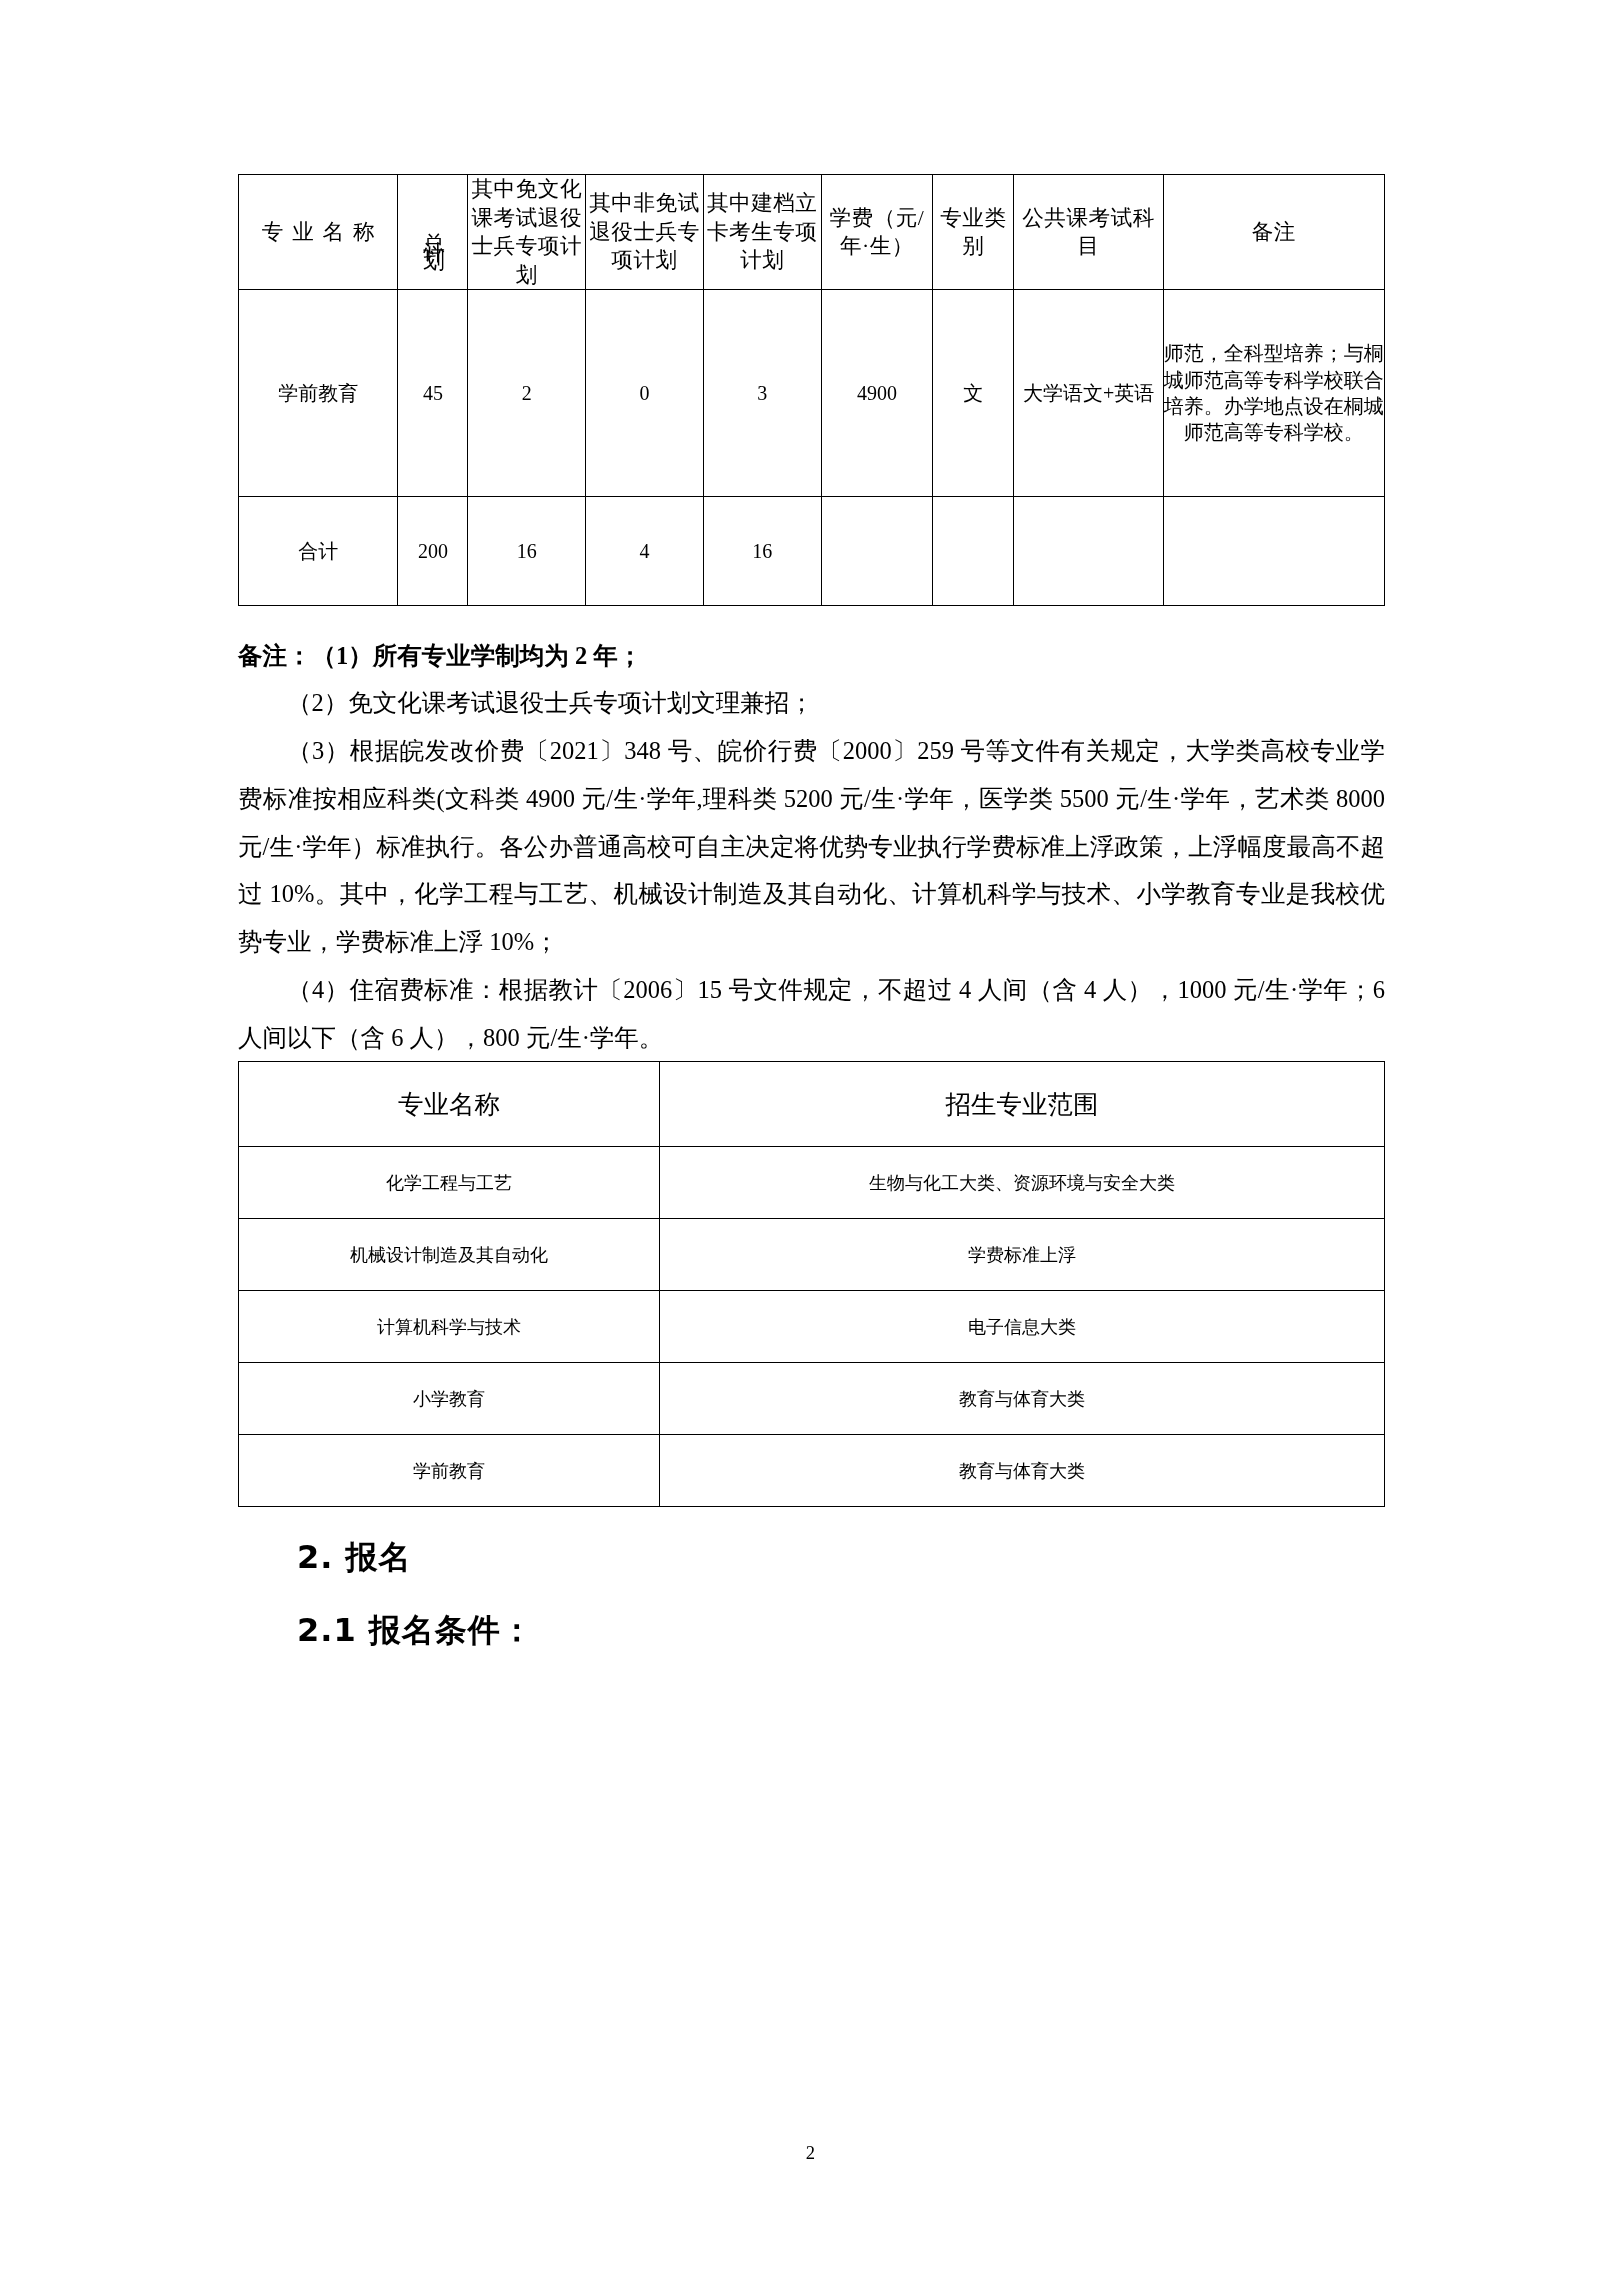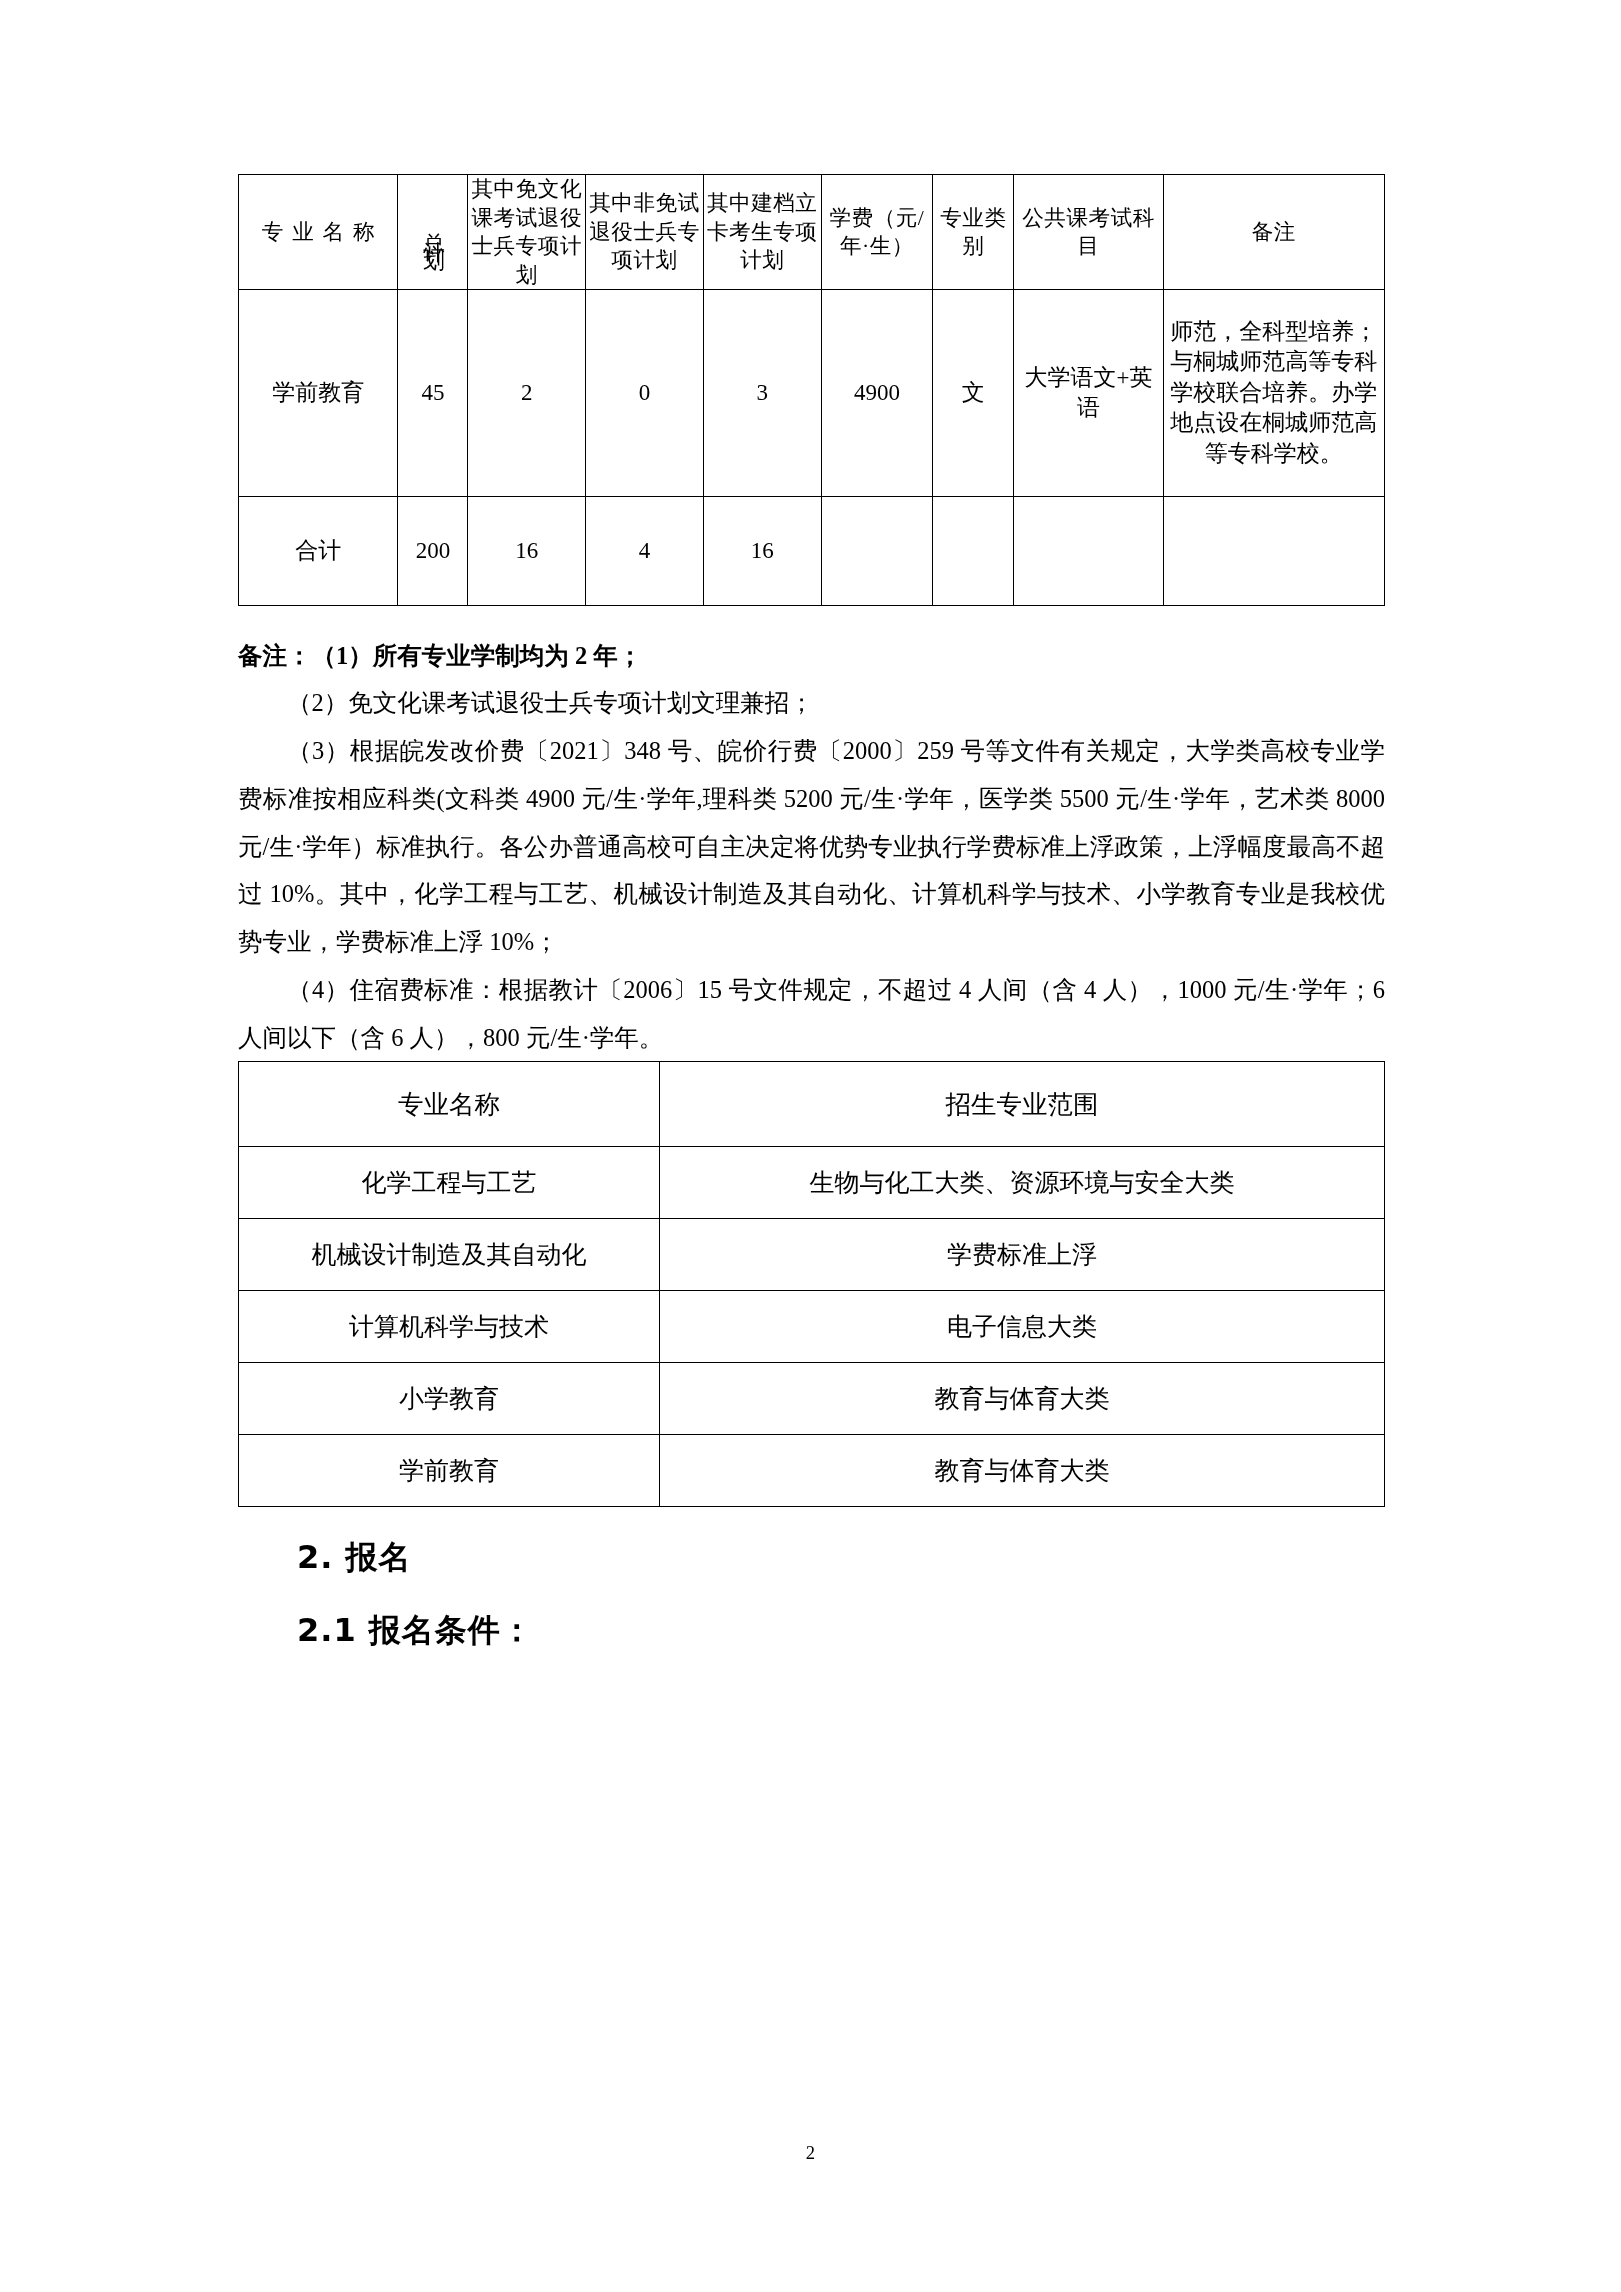--- a/index.html
+++ b/index.html
@@ -33,21 +33,21 @@
     table-layout: fixed;
     width: 1147px;
     margin: 0;
   }
   table.plan td, table.plan th {
     border: 1.5px solid #000;
     padding: 0;
     text-align: center;
     vertical-align: middle;
     font-weight: normal;
-    font-size: 23px;
+    font-size: 20px;
     line-height: 1.32;
   }
   table.plan th {
     font-size: 21.6px;
     letter-spacing: 0.5px;
   }
   .h-major   { width: 157px; }
   .h-total   { width: 69px;  }
   .h-c3      { width: 116px; }
   .h-c4      { width: 116px; }
@@ -111,21 +111,21 @@
     border-collapse: collapse;
     table-layout: fixed;
     width: 1147px;
     margin: 0;
   }
   table.scope td, table.scope th {
     border: 1.5px solid #000;
     text-align: center;
     vertical-align: middle;
     font-weight: normal;
-    font-size: 25px;
+    font-size: 18px;
     height: 71px;
     padding: 0 5.9px;
   }
   table.scope th { font-size: 25.5px; height: 84px; }
   .sc-a { width: 421px; }
   .sc-b { width: 725px; }
 
   .note-line {
     margin-top: 21.6px;
     font-size: 25.5px;

